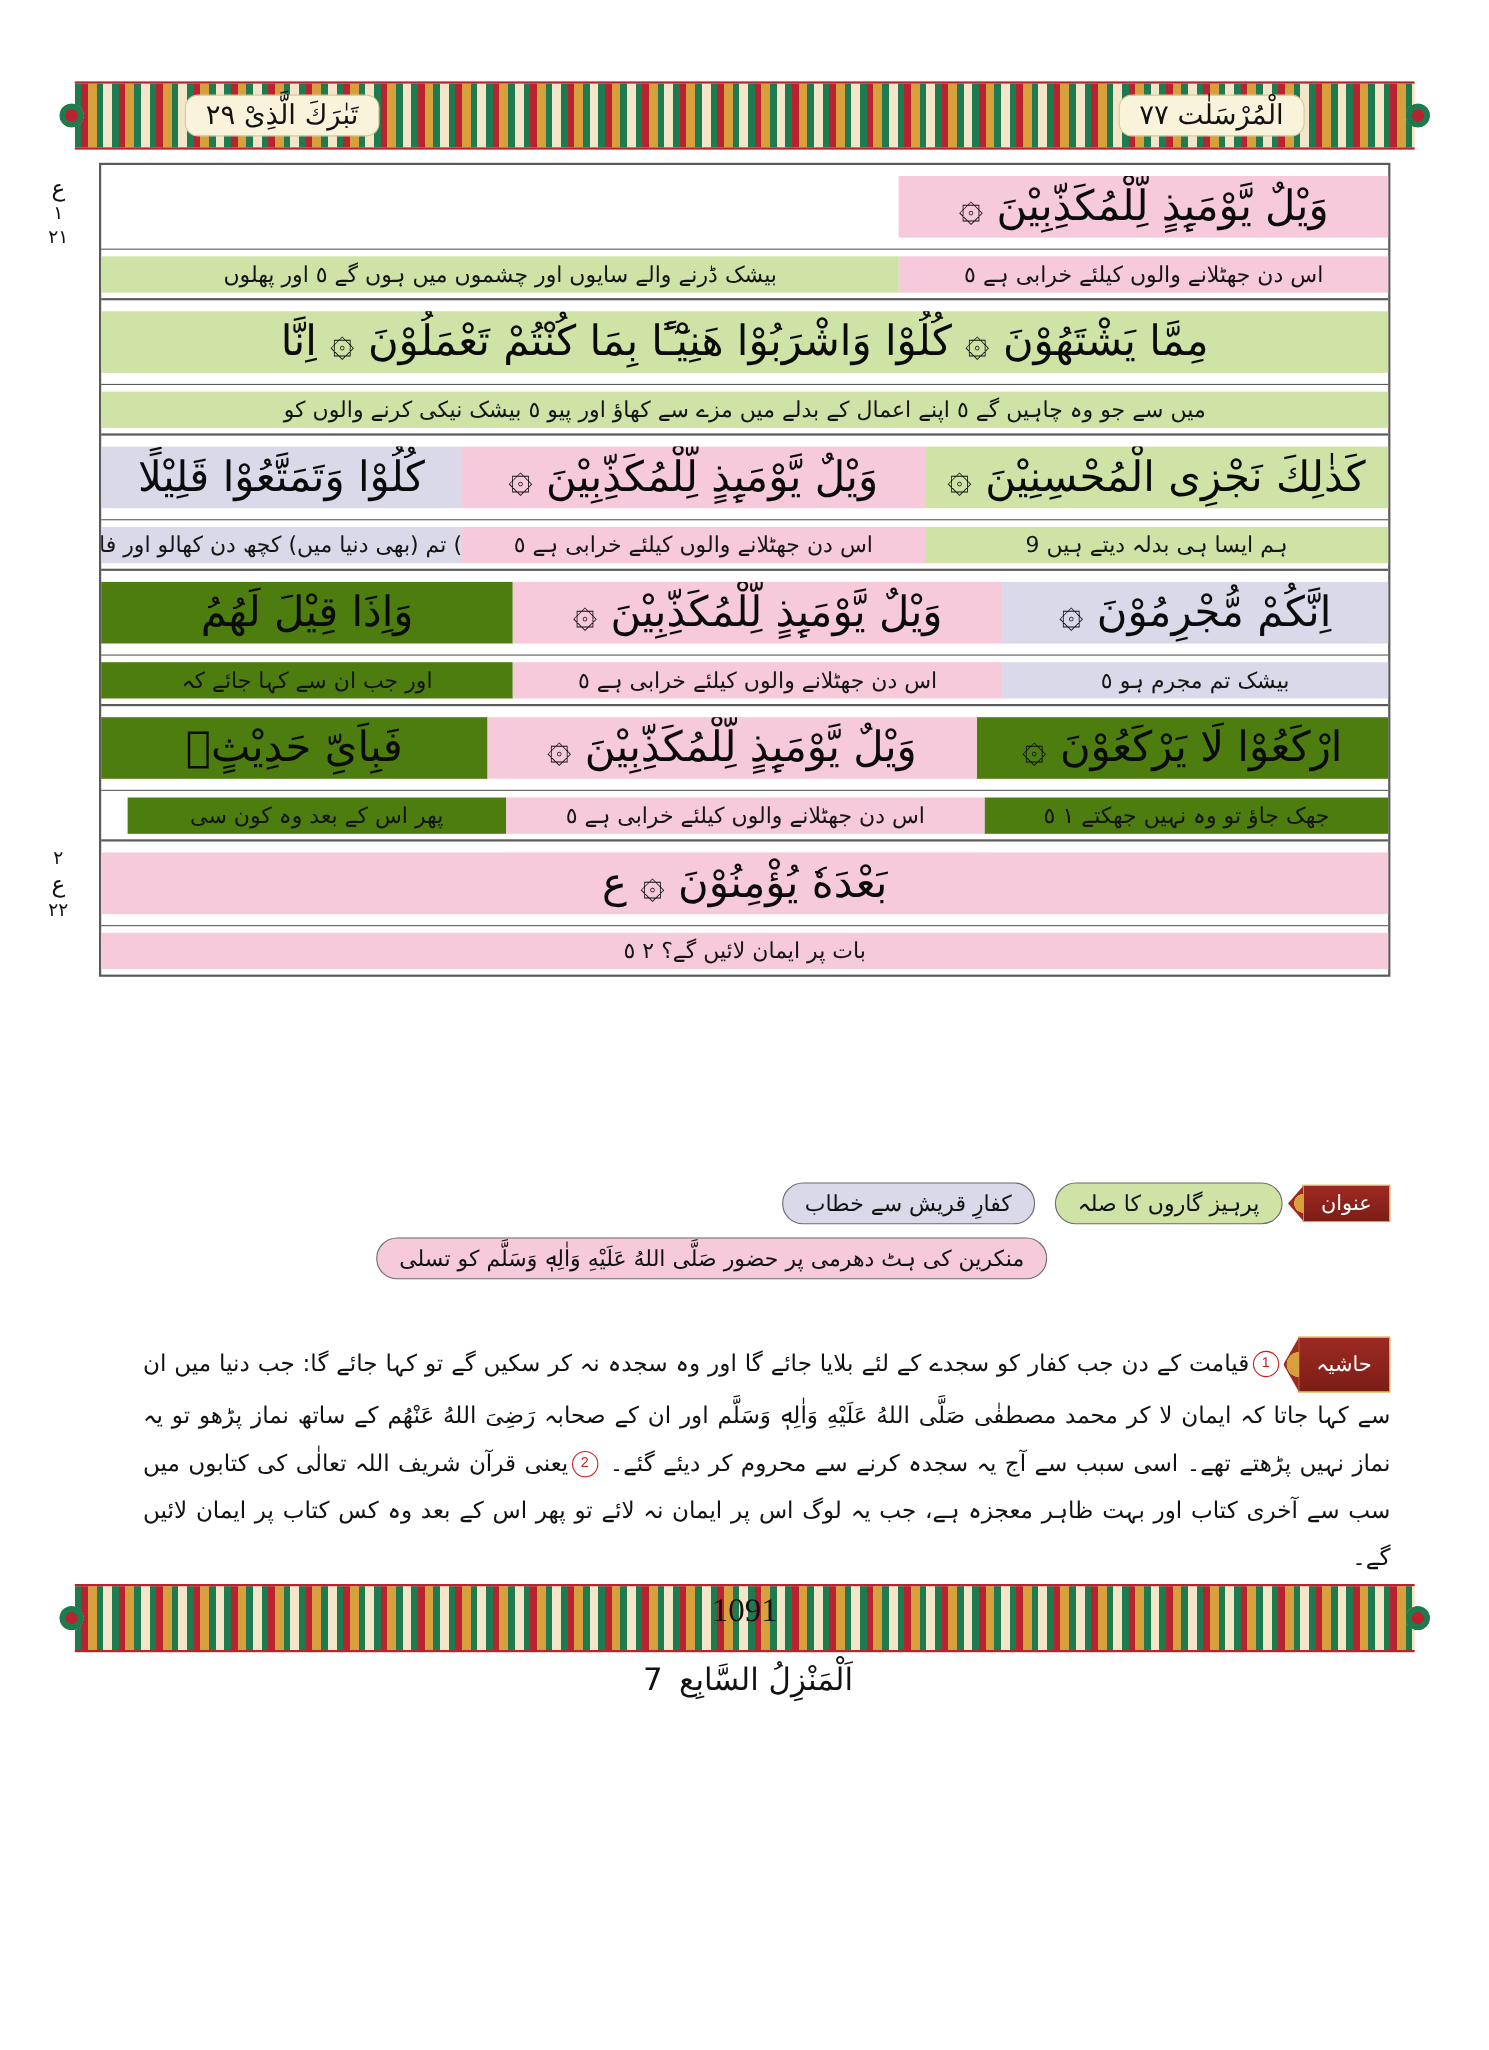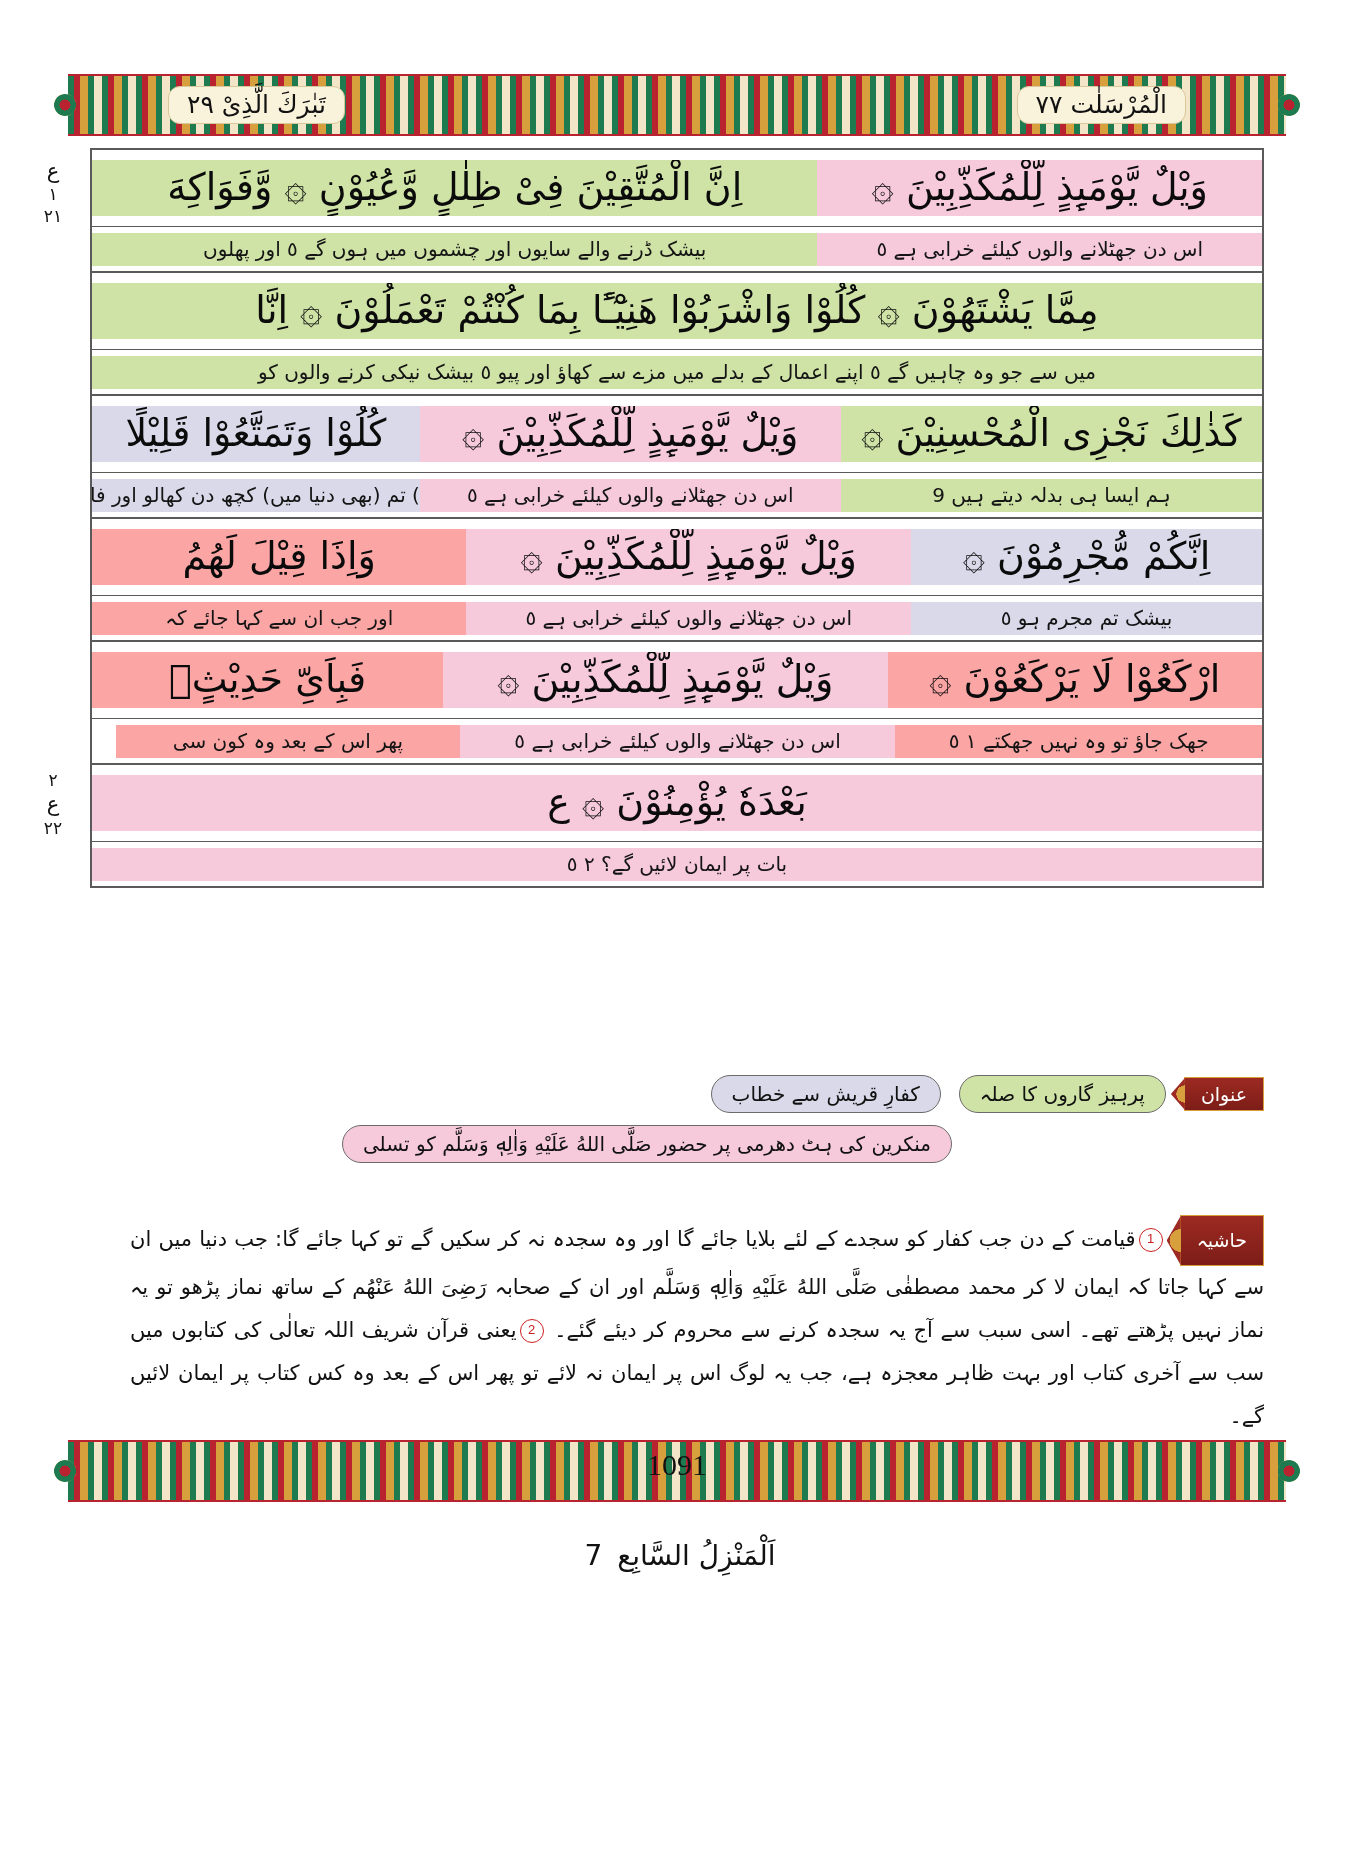--- a/index.html
+++ b/index.html
@@ -86,21 +86,21 @@
   .ur-text{
     font-size:20px;line-height:1.45;
     color:#141414;
     white-space:nowrap;
     font-family:"DejaVu Sans",sans-serif;
   }
   
   .c-green{background:#cfe3a6;}
   .c-pink{background:#f6cada;}
   .c-lilac{background:#d9d9ea;}
-  .c-yellow{background:#fca5a5;}
+  .c-yellow{background:#4d7c0f;}
 
   
   .ruku-mark{
     position:absolute;
     width:34px;text-align:center;
     font-size:17px;line-height:1.25;color:#111;
     font-family:"DejaVu Sans",sans-serif;
   }
   .ruku-mark .big{font-size:21px;display:block;}
 
@@ -172,21 +172,20 @@
   .page-number{
     position:absolute;top:1448px;left:0;right:0;
     text-align:center;font-size:30px;color:#111;
     font-family:"Liberation Serif",serif;
     z-index:4;
   }
   .manzil{
     position:absolute;top:1510px;left:0;right:0;
     text-align:center;font-size:28px;color:#111;
     font-family:"DejaVu Sans",sans-serif;
-    margin-top:29px;
   }
   .manzil .num{
     display:inline-block;
     color:#111;margin:0 6px;
   }
 </style>
 </head>
 <body>
 
 <div class="ornament-band top">
@@ -202,23 +201,20 @@
 <div class="ruku-mark" style="top:770px;left:36px;">
   <span>٢</span><br>
   <span class="big">ع</span>
   <span>٢٢</span>
 </div>
 
 <div class="verse-block" id="verse-block">
     <div class="ar-row">
       <div class="seg c-pink" style="width: 38%;">
         <span class="ar-text">وَیْلٌ یَّوْمَىِٕذٍ لِّلْمُكَذِّبِیْنَ ۞</span>
-      </div>
-      <div class="seg c-green" style="width: 62%;">
-        <span class="ar-text">اِنَّ الْمُتَّقِیْنَ فِیْ ظِلٰلٍ وَّعُیُوْنٍ ۞ وَّفَوَاكِهَ</span>
       </div>
     </div>
     <div class="ur-row">
       <div class="seg c-pink" style="width: 38%;">
         <span class="ur-text">اس دن جھٹلانے والوں کیلئے خرابی ہے ٥</span>
       </div>
       <div class="seg c-green" style="width: 62%;">
         <span class="ur-text">بیشک ڈرنے والے سایوں اور چشموں میں ہوں گے ٥ اور پھلوں</span>
       </div>
     </div>

